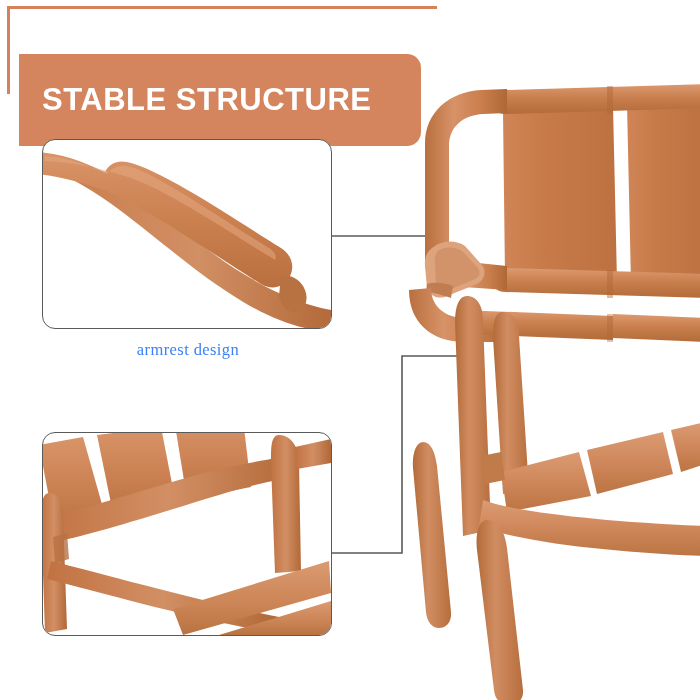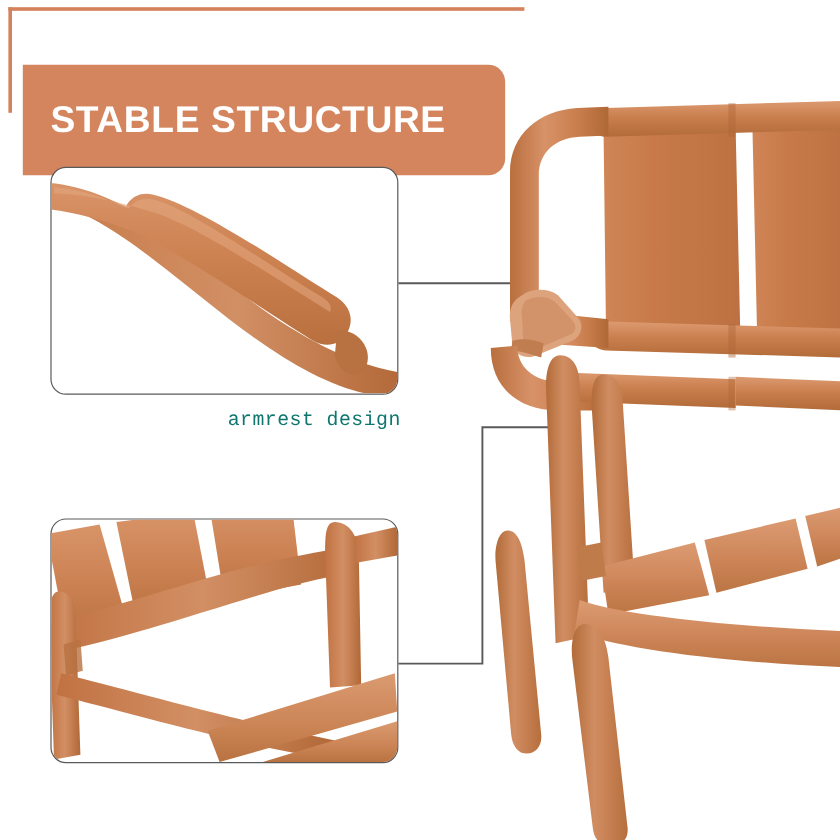--- a/index.html
+++ b/index.html
@@ -36,23 +36,23 @@
   .callout-box{
     position:absolute;left:0;top:0;
     border:1.4px solid #5a5a5a;
     border-radius:13px;
     overflow:hidden;
     background:#ffffff;
   }
   .callout-label{
     position:absolute;
     width:100%;
-    text-align:right;
-    color:#0f766e;
-    font-family:Liberation Mono, monospace;
+    text-align:center;
+    color:#3b82f6;
+    font-family:Liberation Serif, serif;
     font-size:16.5px;
     letter-spacing:.4px;
     white-space:nowrap;
   }
   #callout-armrest{left:42px;top:139px;width:292px;}
   #callout-armrest .callout-box{width:288px;height:188px;}
   #callout-armrest .callout-label{top:201px;}
   #callout-back{left:42px;top:432px;width:292px;}
   #callout-back .callout-box{width:288px;height:202px;}
 

